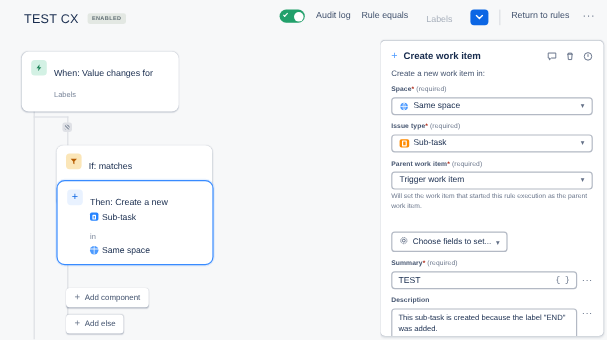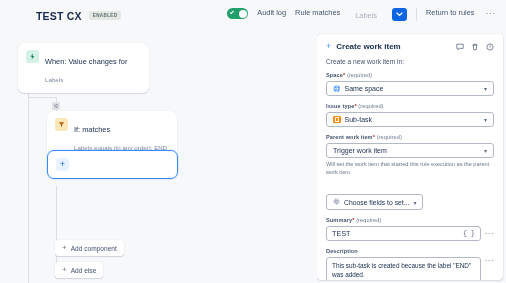--- a/index.html
+++ b/index.html
@@ -12,21 +12,21 @@
   }
   .app { position: relative; width: 506px; height: 283px; display: flex; flex-direction: column; }
 
   
   .header {
     height: 31px; flex: 0 0 31px;
     display: flex; align-items: center;
     padding: 0 8px 0 20px;
     background: #f7f8f9;
   }
-  .rule-title { font-size: 10.5px; font-weight: bold; letter-spacing: .2px; color: #172b4d; margin-left: 16px; }
+  .rule-title { font-size: 10.5px; font-weight: normal; letter-spacing: .2px; color: #172b4d; }
   .badge-enabled {
     margin-left: 7px;
     background: #e3e8e3; color: #5e6c72;
     font-size: 4.6px; font-weight: bold; letter-spacing: .35px;
     padding: 2px 4px; border-radius: 2px; text-transform: uppercase;
   }
   .header-right { margin-left: auto; display: flex; gap: 9px; }
   .toggle {
     width: 21px; height: 11px; border-radius: 6px; background: #22a06b;
     position: relative; display: inline-block; flex: 0 0 auto;
@@ -79,21 +79,21 @@
   .node-sub { font-size: 6.2px; color: #7a869a; line-height: 9px; }
   .node-line { font-size: 7.2px; color: #172b4d; line-height: 9.5px; display: flex; align-items: center; gap: 3px; }
   .mini-ico { width: 7px; height: 7px; border-radius: 1.5px; flex: 0 0 auto; display:inline-block; }
   .mini-sub { background: #2684ff; position: relative; }
   .mini-sub:after { content:''; position:absolute; inset:1.6px; border:.9px solid #fff; border-radius:.5px; }
   .mini-space { background: #4c9aff; border-radius: 50%; position: relative; overflow: hidden; }
   .mini-space:after { content:''; position:absolute; left:-1px; top:2.2px; width:9px; height:1.2px; background:rgba(255,255,255,.75); }
   .mini-space:before { content:''; position:absolute; left:2.6px; top:-1px; width:1.2px; height:9px; background:rgba(255,255,255,.6); }
 
   #node-trigger { left: 18px; top: 12px; width: 131px; }
-  #node-condition { left: 47px; top: 80px; width: 130px; }
+  #node-condition { left: 47px; top: 90px; width: 130px; }
   #node-action {
     left: 47px; top: 119px; width: 131px;
     border: 1.4px solid #388bff; border-radius: 7px;
     box-shadow: 0 0 0 1px rgba(56,139,255,.12);
     flex-direction: row;
   }
   #node-action .node-icon { background: #e9f2ff; color: #0c66e4; font-size: 9px; line-height: 1; }
 
   .conn { position: absolute; background: #dcdfe4; }
   .branch-marker {
@@ -182,21 +182,21 @@
   <div class="header">
     <span class="rule-title">TEST CX</span>
     <span class="badge-enabled">ENABLED</span>
 
     <div class="header-right">
       <span class="toggle">
         <span class="chk"></span>
         <span class="knob"></span>
       </span>
       <span class="hdr-link">Audit log</span>
-      <span class="hdr-link">Rule matches</span>
+      <span class="hdr-link">Rule equals</span>
       <button class="btn-update">Labels</button>
       <span class="btn-update-chevron">
         <svg width="7" height="5" viewBox="0 0 7 5">
           <path d="M1 1l2.5 2.5L6 1" stroke="#fff" stroke-width="1.2" fill="none" stroke-linecap="round"></path>
         </svg>
       </span>
       <span class="hdr-divider"></span>
       <span class="hdr-link">Return to rules</span>
       <span class="hdr-more">···</span>
     </div>
@@ -231,20 +231,32 @@
           </svg>
         </span>
         <span class="node-text">
           <span class="node-title">If: matches</span><br>
           <span class="node-sub">Labels equals (in any order): END</span>
         </span>
       </div>
 
       <div class="node" id="node-action">
         <span class="node-icon icon-action">+</span>
+        <span class="node-text">
+          <span class="node-title">Then: Create a new</span>
+          <span class="node-line">
+            <span class="mini-ico mini-sub"></span>
+            <span>Sub-task</span>
+          </span>
+          <span class="node-sub">in</span>
+          <span class="node-line">
+            <span class="mini-ico mini-space"></span>
+            <span>Same space</span>
+          </span>
+        </span>
       </div>
 
       <div class="add-btn" id="add-component-1">
         <span class="plus">+</span>
         <span>Add component</span>
       </div>
       <div class="add-btn" id="add-else">
         <span class="plus">+</span>
         <span>Add else</span>
       </div>

